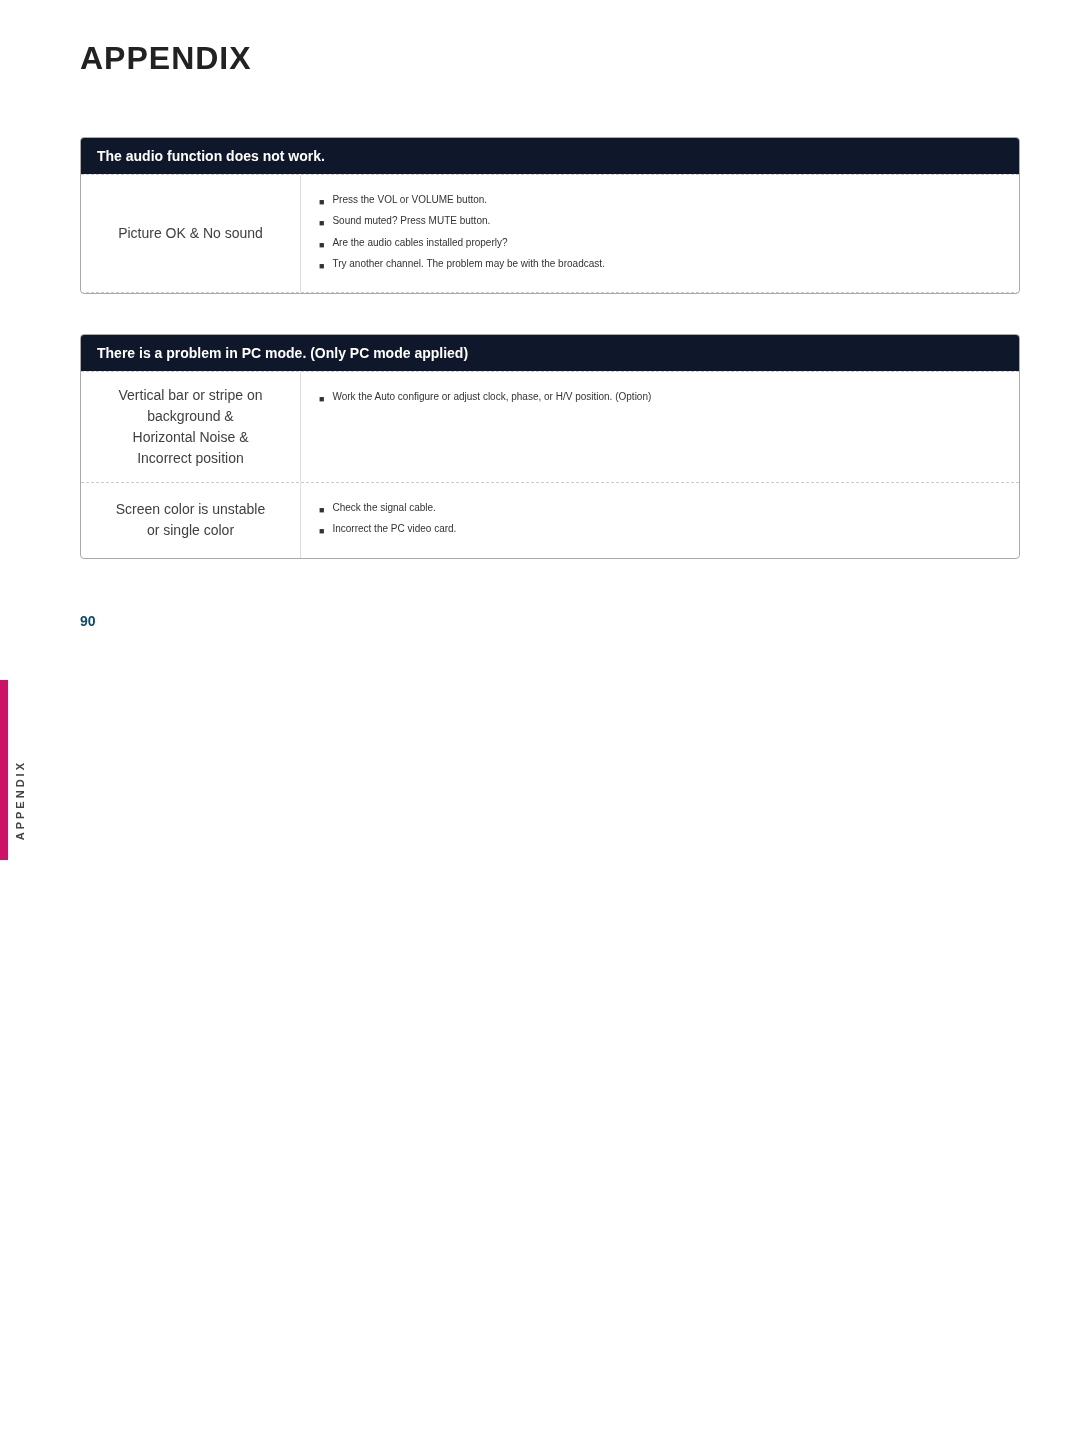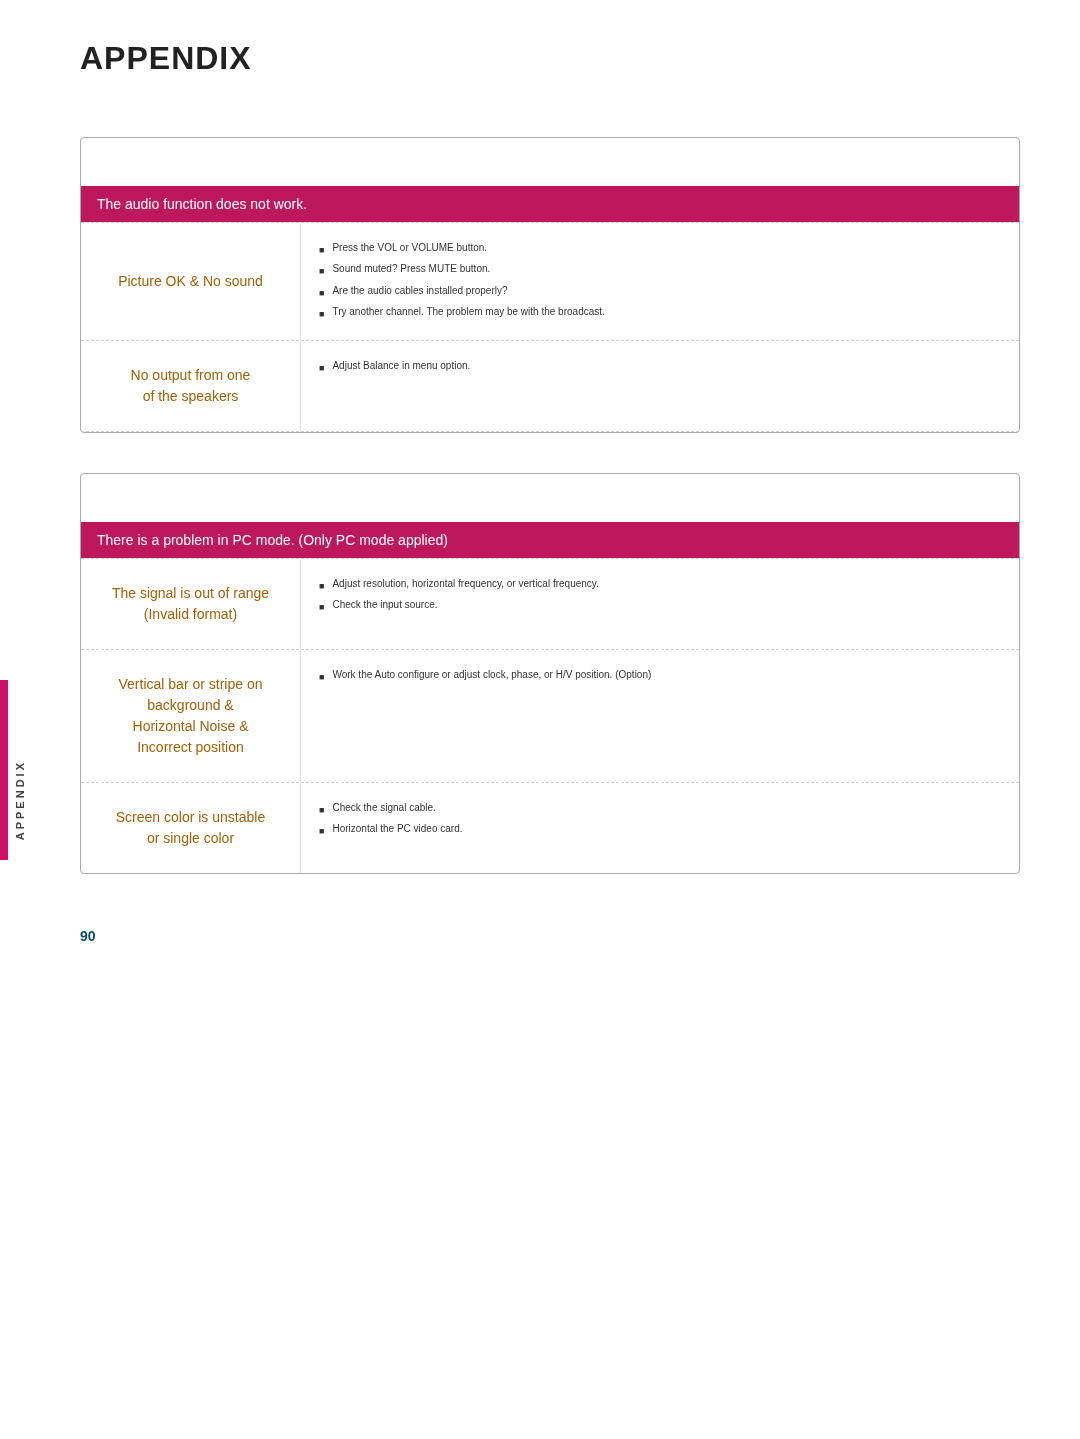--- a/index.html
+++ b/index.html
@@ -32,44 +32,43 @@
     }
 
     .table-section {
       margin-bottom: 40px;
       border: 1px solid #aaa;
       border-radius: 4px;
       overflow: hidden;
     }
 
     .table-header {
-      background-color: #be185d;
+      background-color: #0f172a;
       color: #ffffff;
       padding: 10px 16px;
       font-size: 14px;
-      font-weight: normal;
-      margin-top: 48px;
+      font-weight: bold;
     }
 
     .table-row {
       display: flex;
       border-top: 1px dashed #ccc;
     }
 
     .table-row:first-of-type {
       border-top: none;
     }
 
     .table-cell-label {
       width: 220px;
       min-width: 220px;
-      padding: 24px 14px;
+      padding: 13px 14px;
       text-align: center;
       font-size: 14px;
-      color: #a16207;
+      color: #404040;
       display: flex;
       align-items: center;
       justify-content: center;
       line-height: 1.5;
       border-right: 1px solid #ddd;
     }
 
     .table-cell-content {
       flex: 1;
       padding: 16px 18px;
@@ -155,53 +154,28 @@
         </div>
         <div class="bullet-item">
           <span>Are the audio cables installed properly?</span>
         </div>
         <div class="bullet-item">
           <span>Try another channel. The problem may be with the broadcast.</span>
         </div>
       </div>
     </div>
 
-    <div class="table-row">
-      <div class="table-cell-label">
-        <span style="white-space:pre-line; text-align:center;">No output from one
-of the speakers</span>
-      </div>
-      <div class="table-cell-content">
-        <div class="bullet-item">
-          <span>Adjust Balance in menu option.</span>
-        </div>
-      </div>
-    </div>
 
     <div class="table-row">
     </div>
   </div>
 
   <div class="table-section">
     <div class="table-header">There is a problem in PC mode. (Only PC mode applied)</div>
 
-    <div class="table-row">
-      <div class="table-cell-label">
-        <span style="white-space:pre-line; text-align:center;">The signal is out of range
-(Invalid format)</span>
-      </div>
-      <div class="table-cell-content">
-        <div class="bullet-item">
-          <span>Adjust resolution, horizontal frequency, or vertical frequency.</span>
-        </div>
-        <div class="bullet-item">
-          <span>Check the input source.</span>
-        </div>
-      </div>
-    </div>
 
     <div class="table-row">
       <div class="table-cell-label">
         <span style="white-space:pre-line; text-align:center;">Vertical bar or stripe on
 background &amp;
 Horizontal Noise &amp;
 Incorrect position</span>
       </div>
       <div class="table-cell-content">
         <div class="bullet-item">
@@ -213,21 +187,21 @@
     <div class="table-row">
       <div class="table-cell-label">
         <span style="white-space:pre-line; text-align:center;">Screen color is unstable
 or single color</span>
       </div>
       <div class="table-cell-content">
         <div class="bullet-item">
           <span>Check the signal cable.</span>
         </div>
         <div class="bullet-item">
-          <span>Horizontal the PC video card.</span>
+          <span>Incorrect the PC video card.</span>
         </div>
       </div>
     </div>
   </div>
 
   <div class="page-number">90</div>
 </div>
 
 <div class="side-accent-bar"></div>
 

